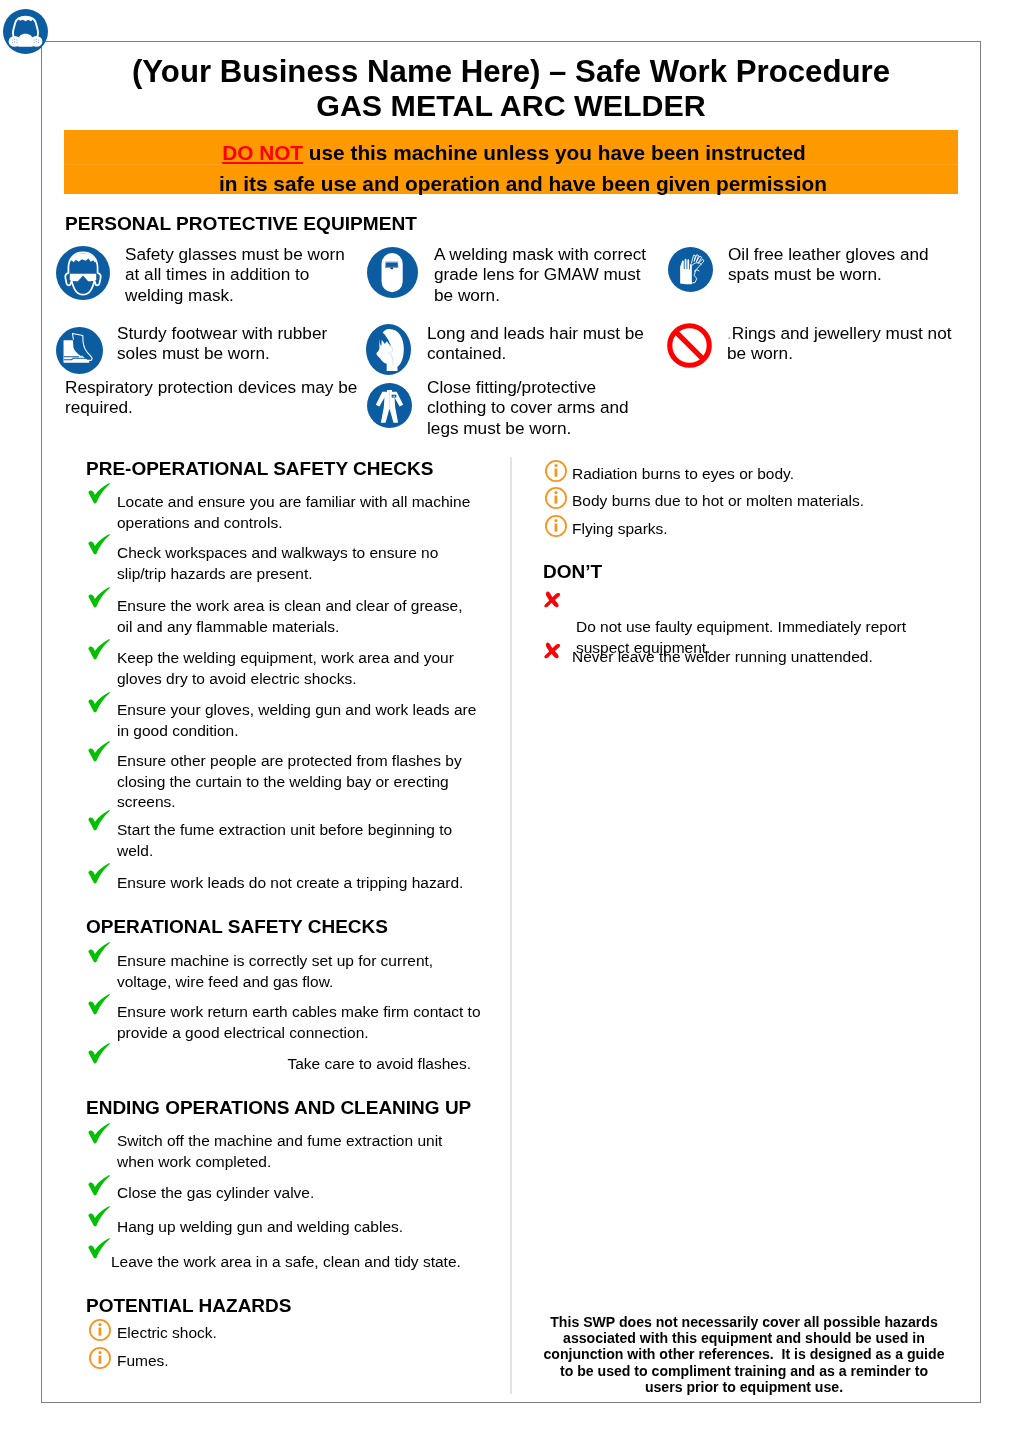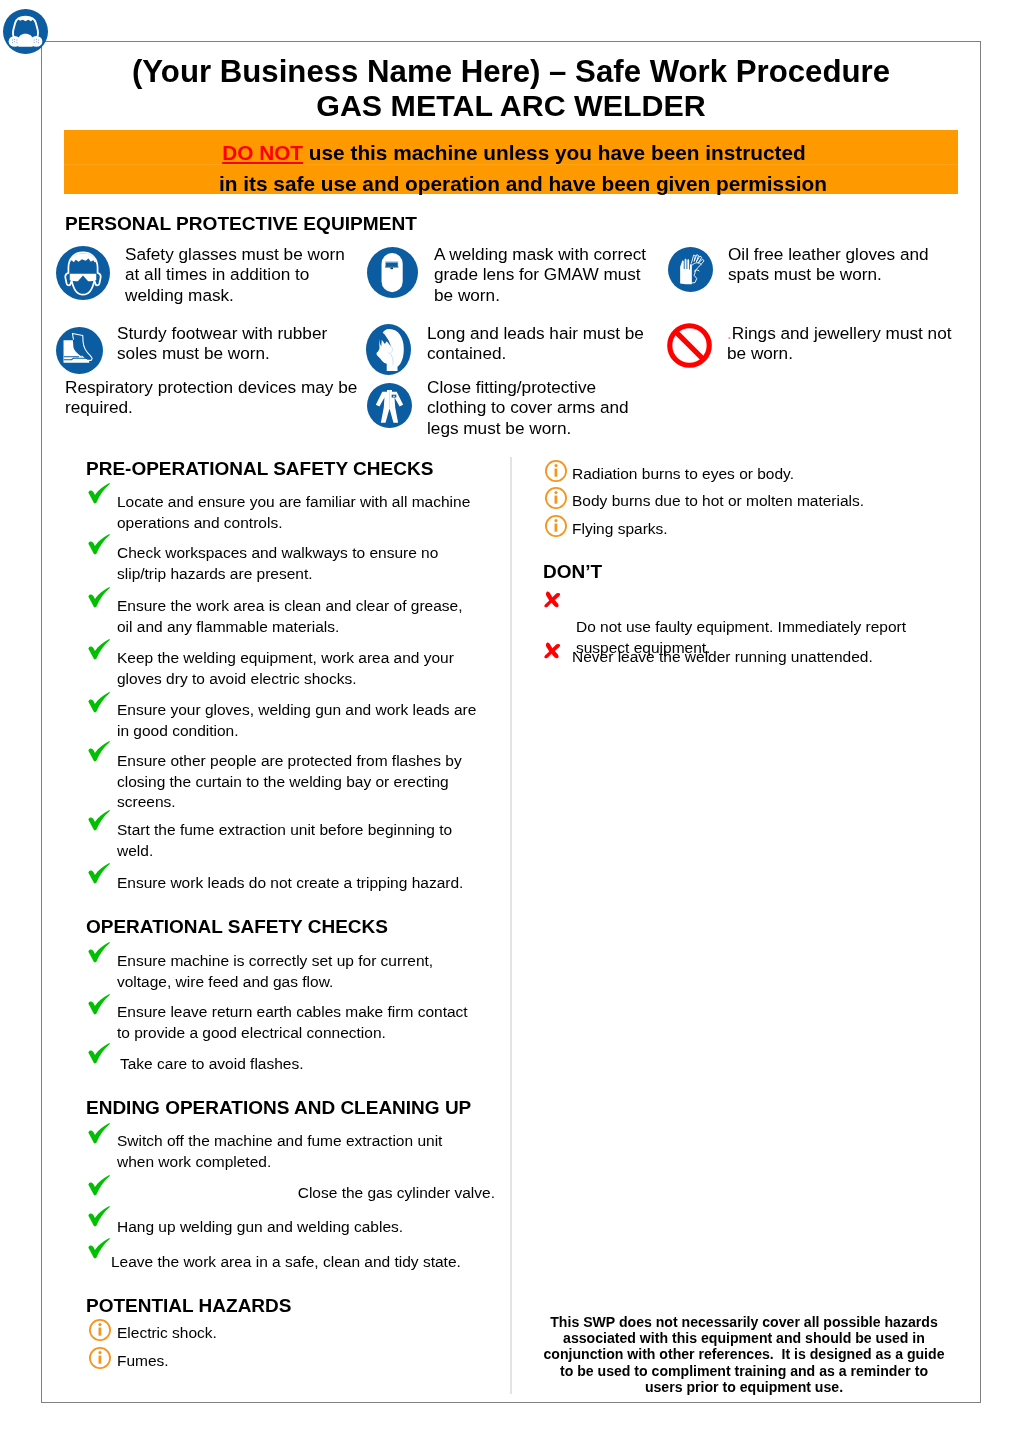--- a/index.html
+++ b/index.html
@@ -199,40 +199,40 @@
       <svg viewBox="0 0 22 21" width="22" height="21">
         <path d="M0.6 8.9 C1.3 7.9 2.6 7.4 3.7 7.7 C4.9 8.0 5.9 9.5 6.9 11.9 C10.1 7.4 15.0 3.0 20.9 0.2 C21.7 -0.2 22.2 0.6 21.5 1.2 C16.0 5.9 11.4 12.6 8.6 19.3 C8.1 20.5 6.5 20.9 5.8 19.7 C4.4 17.4 2.1 13.0 0.8 10.6 C0.4 9.9 0.3 9.3 0.6 8.9 Z" fill="#01BF01"></path>
       </svg>
     </span>
   <div class="li" style="left:117px;top:951px;width:364px;">Ensure machine is correctly set up for current, voltage, wire feed and gas flow.</div>
   <span class="mk" style="left:88px;top:994px;">
       <svg viewBox="0 0 22 21" width="22" height="21">
         <path d="M0.6 8.9 C1.3 7.9 2.6 7.4 3.7 7.7 C4.9 8.0 5.9 9.5 6.9 11.9 C10.1 7.4 15.0 3.0 20.9 0.2 C21.7 -0.2 22.2 0.6 21.5 1.2 C16.0 5.9 11.4 12.6 8.6 19.3 C8.1 20.5 6.5 20.9 5.8 19.7 C4.4 17.4 2.1 13.0 0.8 10.6 C0.4 9.9 0.3 9.3 0.6 8.9 Z" fill="#01BF01"></path>
       </svg>
     </span>
-  <div class="li" style="left:117px;top:1002px;width:364px;">Ensure leave return earth cables make firm contact to provide a good electrical connection.</div>
+  <div class="li" style="left:117px;top:1002px;width:364px;">Ensure work return earth cables make firm contact to provide a good electrical connection.</div>
   <span class="mk" style="left:88px;top:1043px;">
       <svg viewBox="0 0 22 21" width="22" height="21">
         <path d="M0.6 8.9 C1.3 7.9 2.6 7.4 3.7 7.7 C4.9 8.0 5.9 9.5 6.9 11.9 C10.1 7.4 15.0 3.0 20.9 0.2 C21.7 -0.2 22.2 0.6 21.5 1.2 C16.0 5.9 11.4 12.6 8.6 19.3 C8.1 20.5 6.5 20.9 5.8 19.7 C4.4 17.4 2.1 13.0 0.8 10.6 C0.4 9.9 0.3 9.3 0.6 8.9 Z" fill="#01BF01"></path>
       </svg>
     </span>
-  <div class="li" style="left:120px;top:1054px;width:364px;">Take care to avoid flashes.</div>
+  <div class="li" style="left:107px;top:1054px;width:364px;text-align:right;">Take care to avoid flashes.</div>
   <div class="sec-heading" style="left:86px;top:1098px;">ENDING OPERATIONS AND CLEANING UP</div>
   <span class="mk" style="left:88px;top:1123px;">
       <svg viewBox="0 0 22 21" width="22" height="21">
         <path d="M0.6 8.9 C1.3 7.9 2.6 7.4 3.7 7.7 C4.9 8.0 5.9 9.5 6.9 11.9 C10.1 7.4 15.0 3.0 20.9 0.2 C21.7 -0.2 22.2 0.6 21.5 1.2 C16.0 5.9 11.4 12.6 8.6 19.3 C8.1 20.5 6.5 20.9 5.8 19.7 C4.4 17.4 2.1 13.0 0.8 10.6 C0.4 9.9 0.3 9.3 0.6 8.9 Z" fill="#01BF01"></path>
       </svg>
     </span>
   <div class="li" style="left:117px;top:1131px;width:364px;">Switch off the machine and fume extraction unit when work completed.</div>
   <span class="mk" style="left:88px;top:1175px;">
       <svg viewBox="0 0 22 21" width="22" height="21">
         <path d="M0.6 8.9 C1.3 7.9 2.6 7.4 3.7 7.7 C4.9 8.0 5.9 9.5 6.9 11.9 C10.1 7.4 15.0 3.0 20.9 0.2 C21.7 -0.2 22.2 0.6 21.5 1.2 C16.0 5.9 11.4 12.6 8.6 19.3 C8.1 20.5 6.5 20.9 5.8 19.7 C4.4 17.4 2.1 13.0 0.8 10.6 C0.4 9.9 0.3 9.3 0.6 8.9 Z" fill="#01BF01"></path>
       </svg>
     </span>
-  <div class="li" style="left:131px;top:1183px;width:364px;text-align:right;">Close the gas cylinder valve.</div>
+  <div class="li" style="left:117px;top:1183px;width:364px;">Close the gas cylinder valve.</div>
   <span class="mk" style="left:88px;top:1206px;">
       <svg viewBox="0 0 22 21" width="22" height="21">
         <path d="M0.6 8.9 C1.3 7.9 2.6 7.4 3.7 7.7 C4.9 8.0 5.9 9.5 6.9 11.9 C10.1 7.4 15.0 3.0 20.9 0.2 C21.7 -0.2 22.2 0.6 21.5 1.2 C16.0 5.9 11.4 12.6 8.6 19.3 C8.1 20.5 6.5 20.9 5.8 19.7 C4.4 17.4 2.1 13.0 0.8 10.6 C0.4 9.9 0.3 9.3 0.6 8.9 Z" fill="#01BF01"></path>
       </svg>
     </span>
   <div class="li" style="left:117px;top:1217px;width:364px;">Hang up welding gun and welding cables.</div>
   <span class="mk" style="left:88px;top:1238px;">
       <svg viewBox="0 0 22 21" width="22" height="21">
         <path d="M0.6 8.9 C1.3 7.9 2.6 7.4 3.7 7.7 C4.9 8.0 5.9 9.5 6.9 11.9 C10.1 7.4 15.0 3.0 20.9 0.2 C21.7 -0.2 22.2 0.6 21.5 1.2 C16.0 5.9 11.4 12.6 8.6 19.3 C8.1 20.5 6.5 20.9 5.8 19.7 C4.4 17.4 2.1 13.0 0.8 10.6 C0.4 9.9 0.3 9.3 0.6 8.9 Z" fill="#01BF01"></path>
       </svg>

